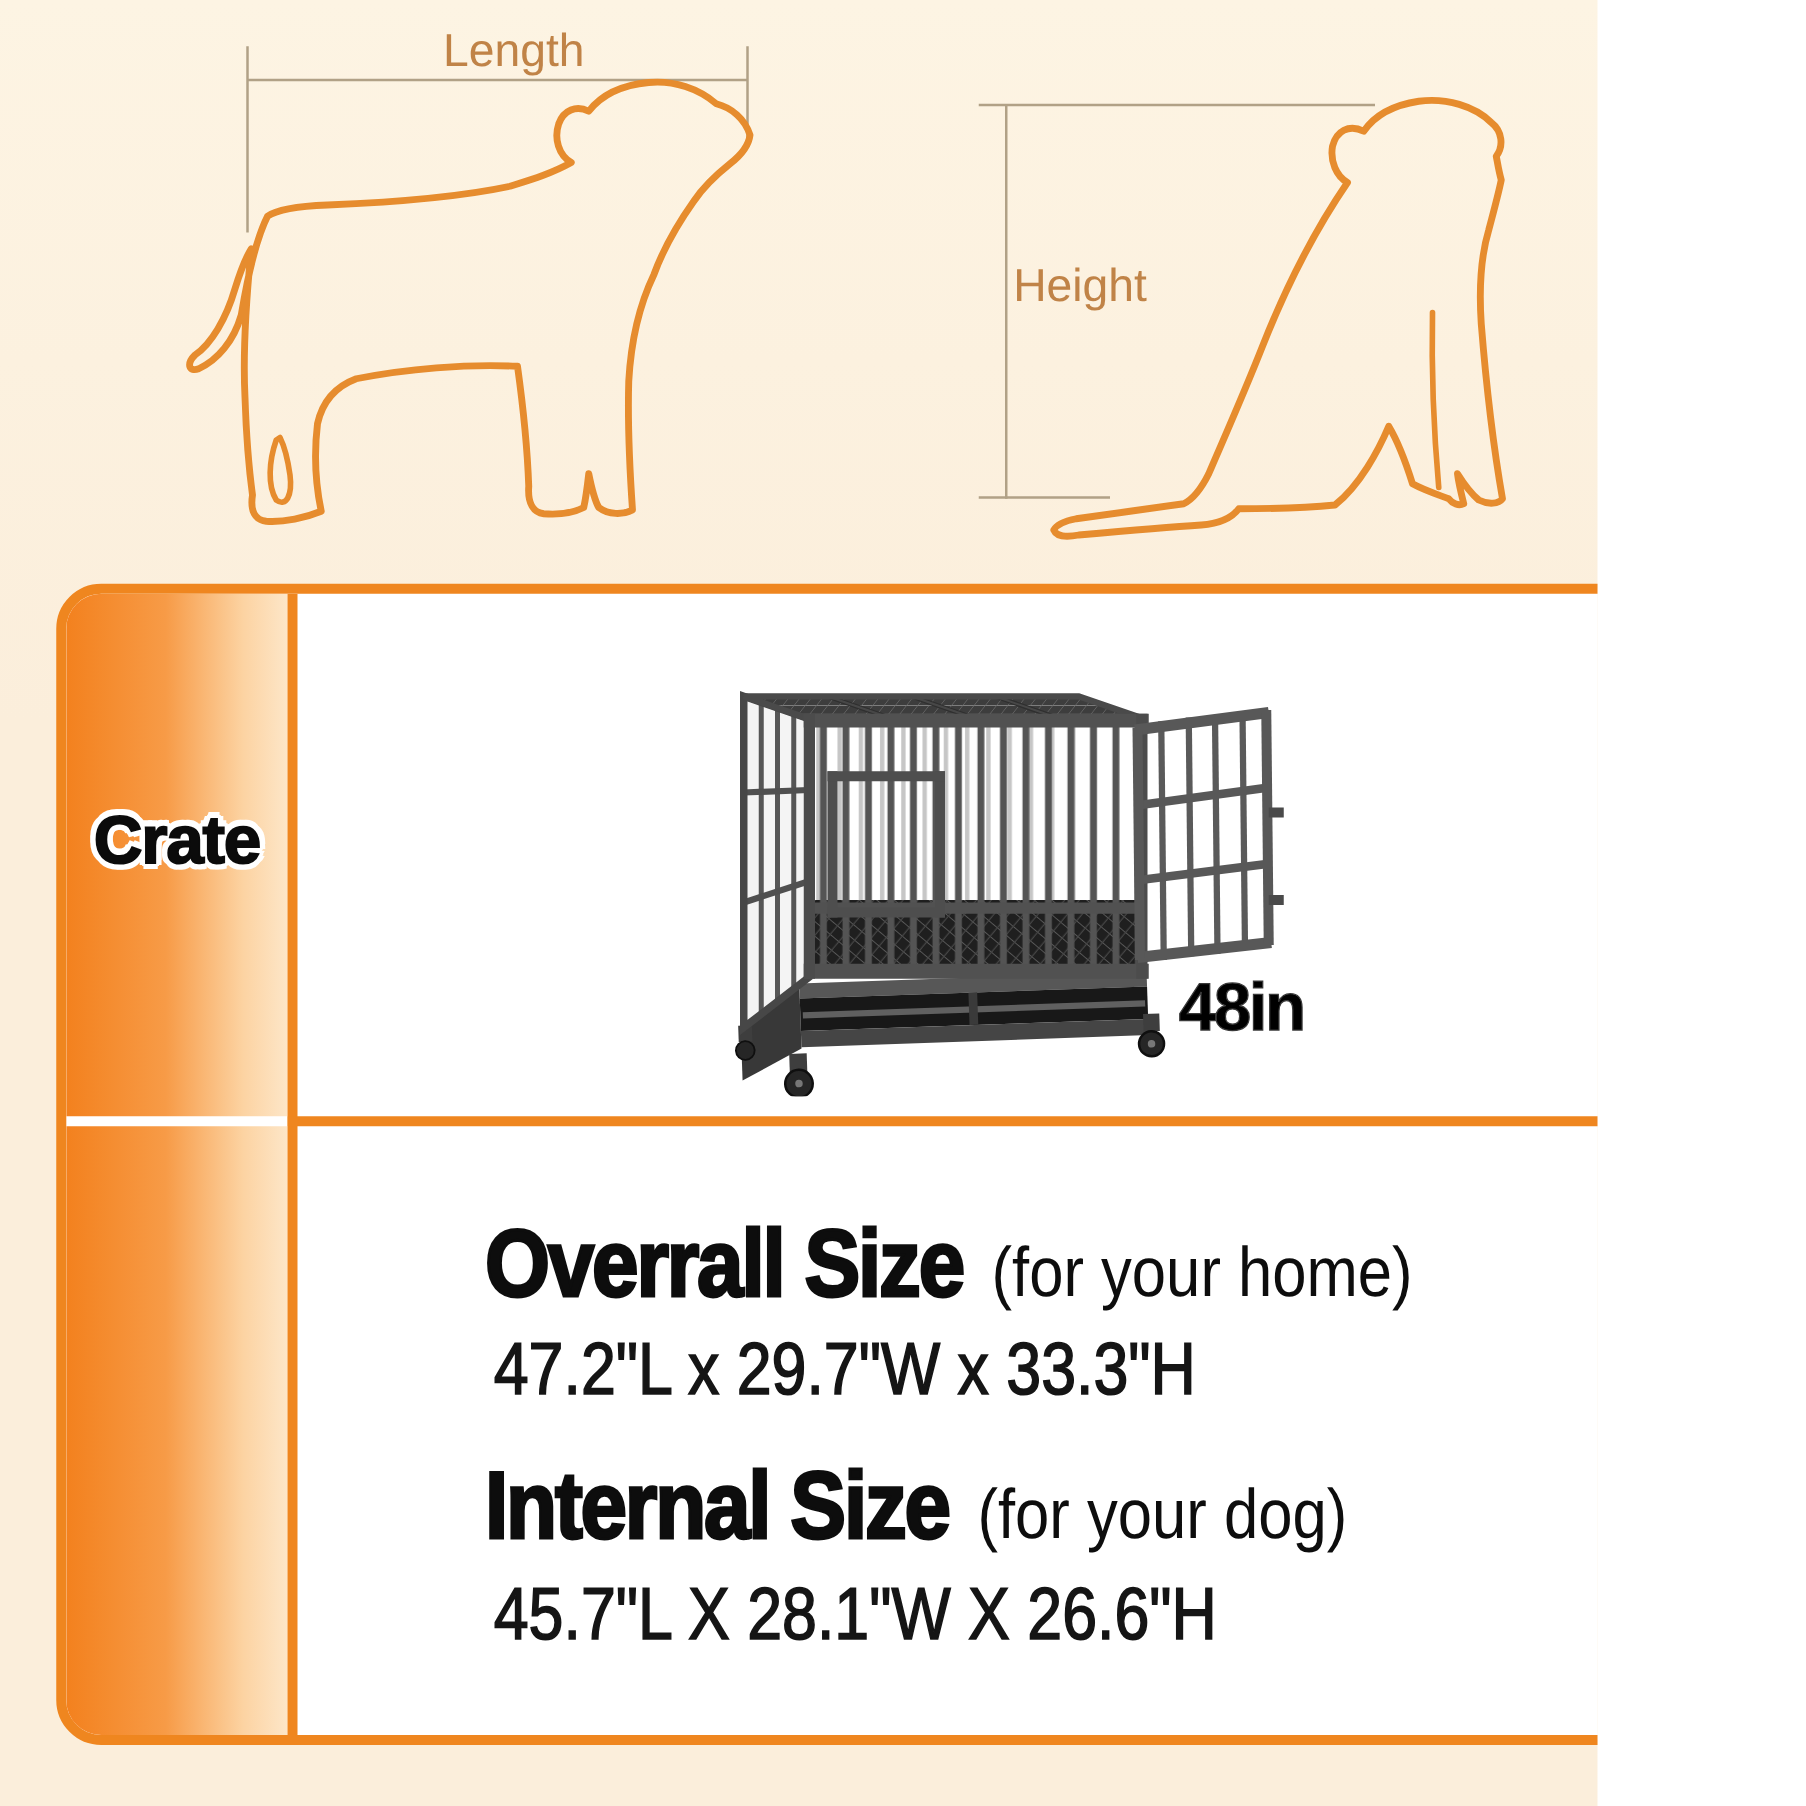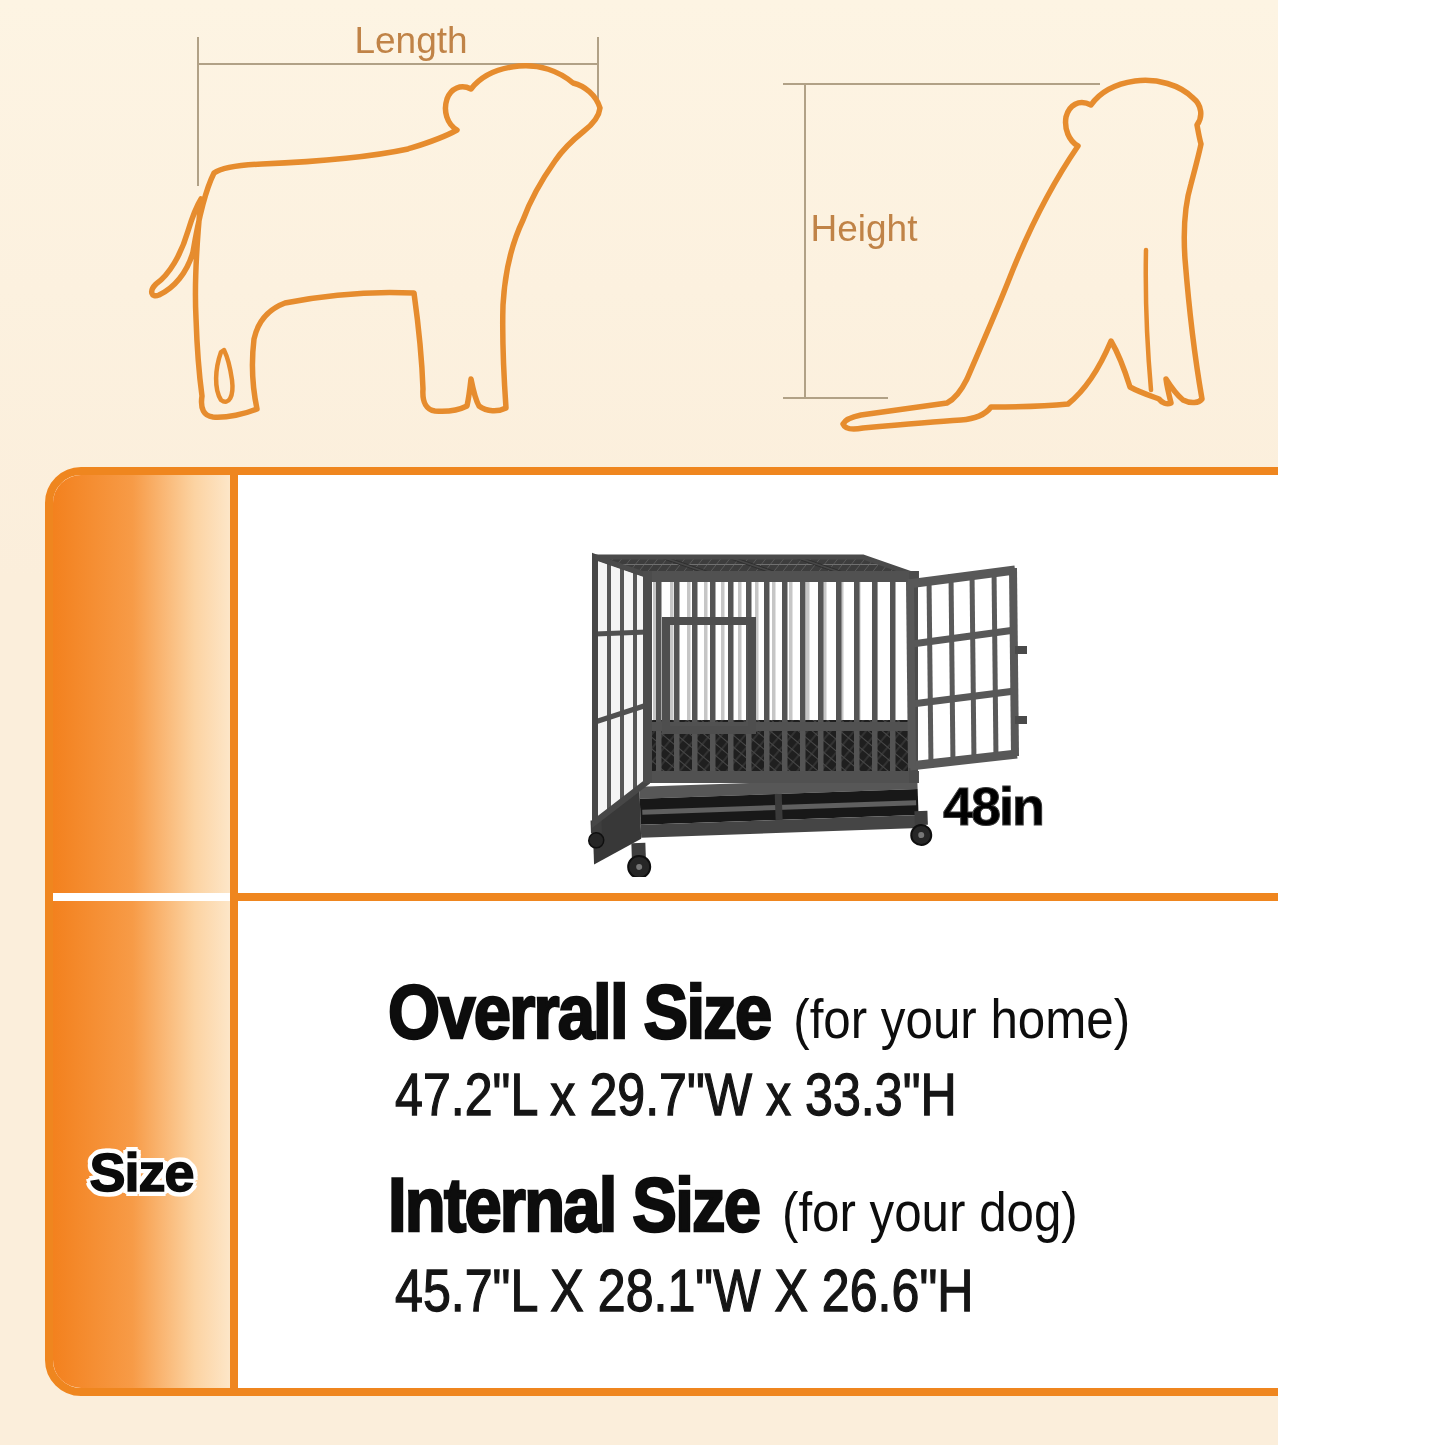--- a/index.html
+++ b/index.html
@@ -87,22 +87,22 @@
       <path class="dog-outline" style="stroke-width:4.5" d="M 1151,390 C 1147,345 1145,300 1146,250"></path>
     </g>
   </svg>
 
   <div class="panel">
     <div class="left-col"></div>
     <div class="v-divider"></div>
     <div class="row-divider-left"></div>
     <div class="row-divider-main"></div>
 
-    <div class="header-cell cell-size">
-      <span class="col-header" style="position:relative;top:27px">Size</span>
+    <div class="header-cell cell-crate">
+      <span class="col-header" style="position:relative;top:-12px">Crate</span>
     </div>
 
     <svg class="crate-art" viewBox="0 0 450 355">
       <defs>
         <pattern id="topMesh" width="9" height="7" patternUnits="userSpaceOnUse" patternTransform="skewX(-38)">
           <rect width="9" height="7" fill="#3d3d3d"></rect>
           <line x1="0" y1="0" x2="9" y2="0" stroke="#8b8b8b" stroke-width="1.2"></line>
           <line x1="0" y1="0" x2="0" y2="7" stroke="#6b6b6b" stroke-width="1.2"></line>
         </pattern>
         <pattern id="floorMesh" width="9" height="9" patternUnits="userSpaceOnUse" patternTransform="rotate(40)">

